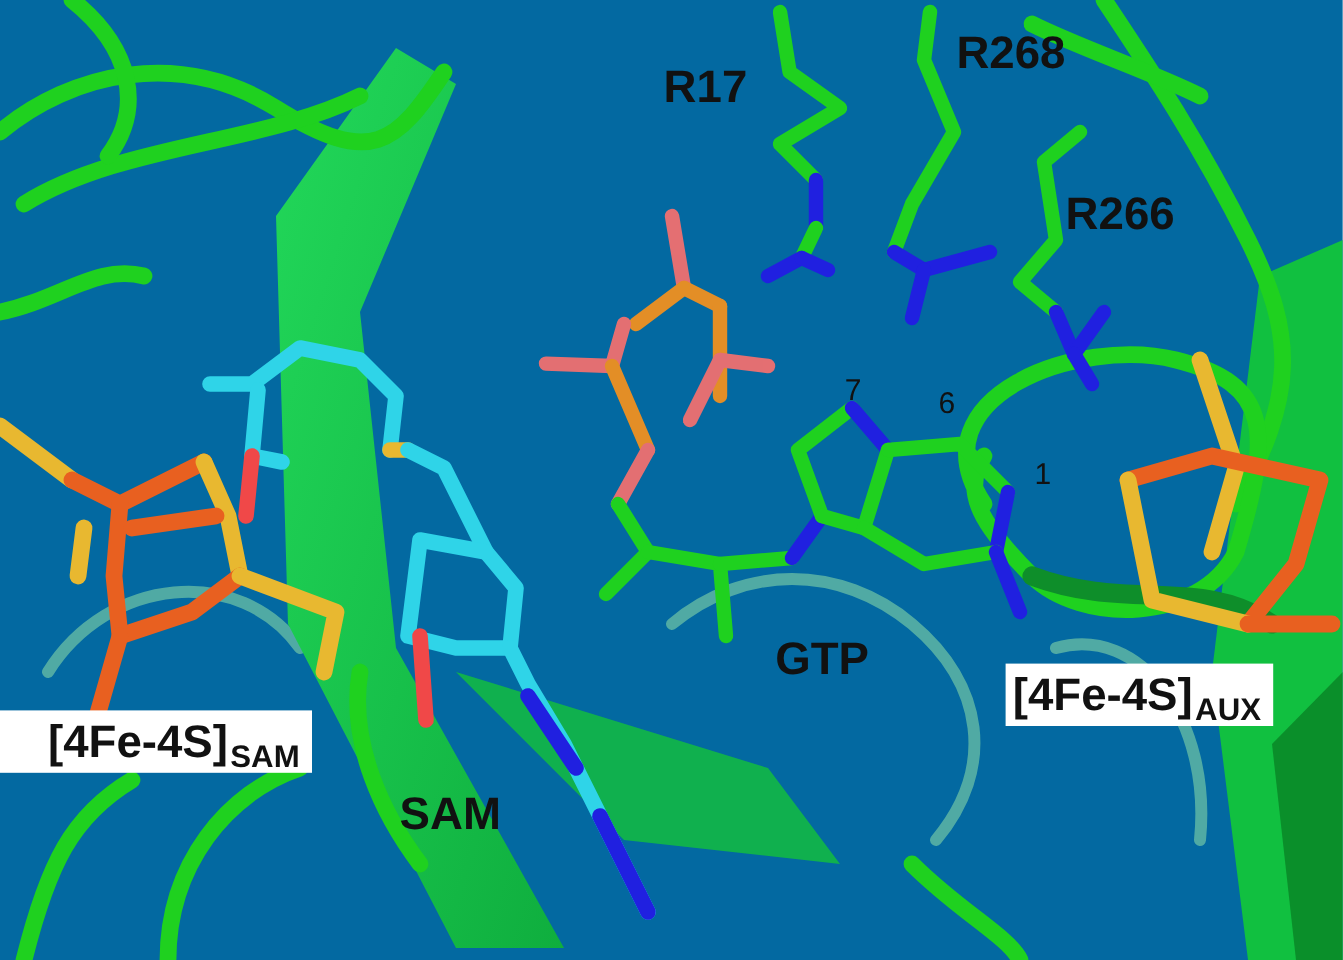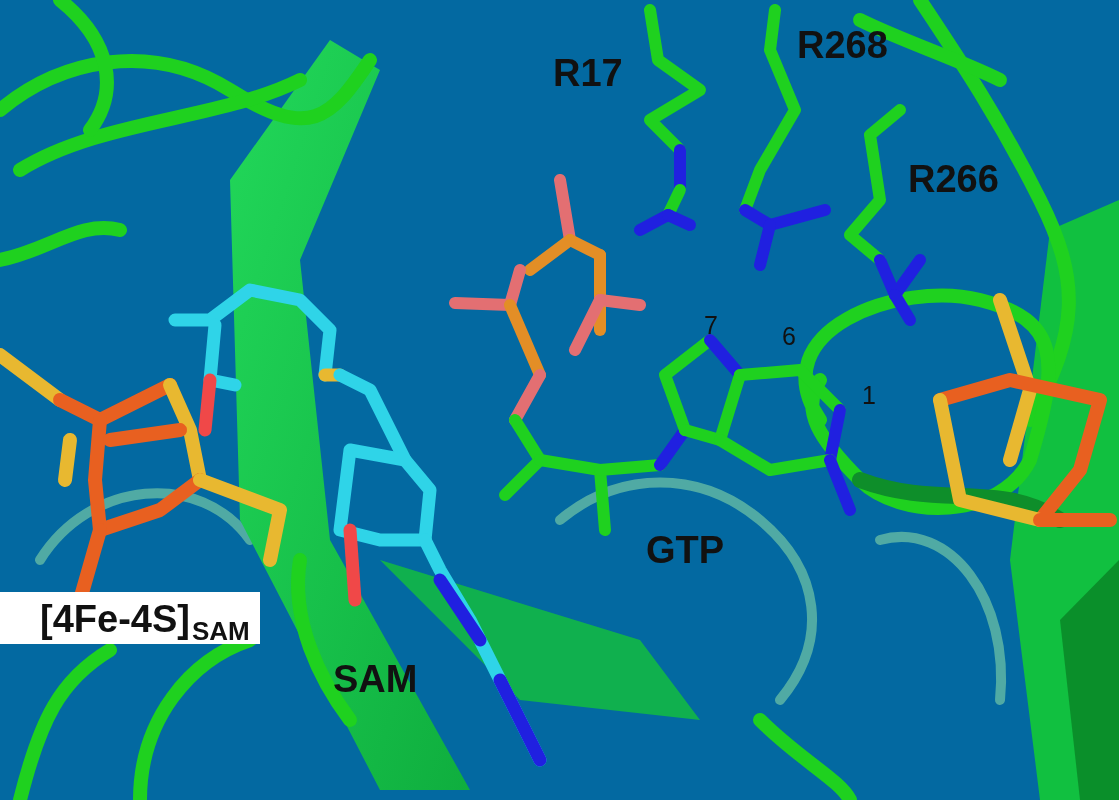--- a/index.html
+++ b/index.html
@@ -120,24 +120,27 @@
     <g fill="none" stroke-width="14" stroke-linecap="round" stroke-linejoin="round">
       <polyline points="1000,300 1030,390 1010,460" stroke="#e8b830"></polyline>
       <polyline points="940,400 1010,380 1100,400 1080,470 1040,520" stroke="#e86020"></polyline>
       <polyline points="940,400 960,500 1040,520" stroke="#e8b830"></polyline>
       <polyline points="1040,520 1110,520" stroke="#e86020"></polyline>
     </g>
   </svg>
 
   <div class="label big" style="left:553px; top:54px;">R17</div>
   <div class="label big" style="left:797px; top:26px;text-align:right;">R268</div>
-  <div class="label big" style="left:888px; top:160px;margin-left:20px;">R266</div>
+  <div class="label big" style="left:888px; top:160px;">R266</div>
   <div class="label big" style="left:646px; top:531px;">GTP</div>
   <div class="label big" style="left:333px; top:660px;">SAM</div>
 
   <div class="label num" style="left:704px; top:313px;">7</div>
   <div class="label num" style="left:782px; top:324px;">6</div>
   <div class="label num" style="left:862px; top:383px;">1</div>
 
   <div class="label big boxed" style="left:0px; top:592px;padding-left:40px;">
     <span>[4Fe-4S]</span><span class="sub">SAM</span>
   </div>
+  <div class="label big boxed" style="left:838px; top:553px;">
+    <span>[4Fe-4S]</span><span class="sub">AUX</span>
+  </div>
 </div>
 
 </body></html>

